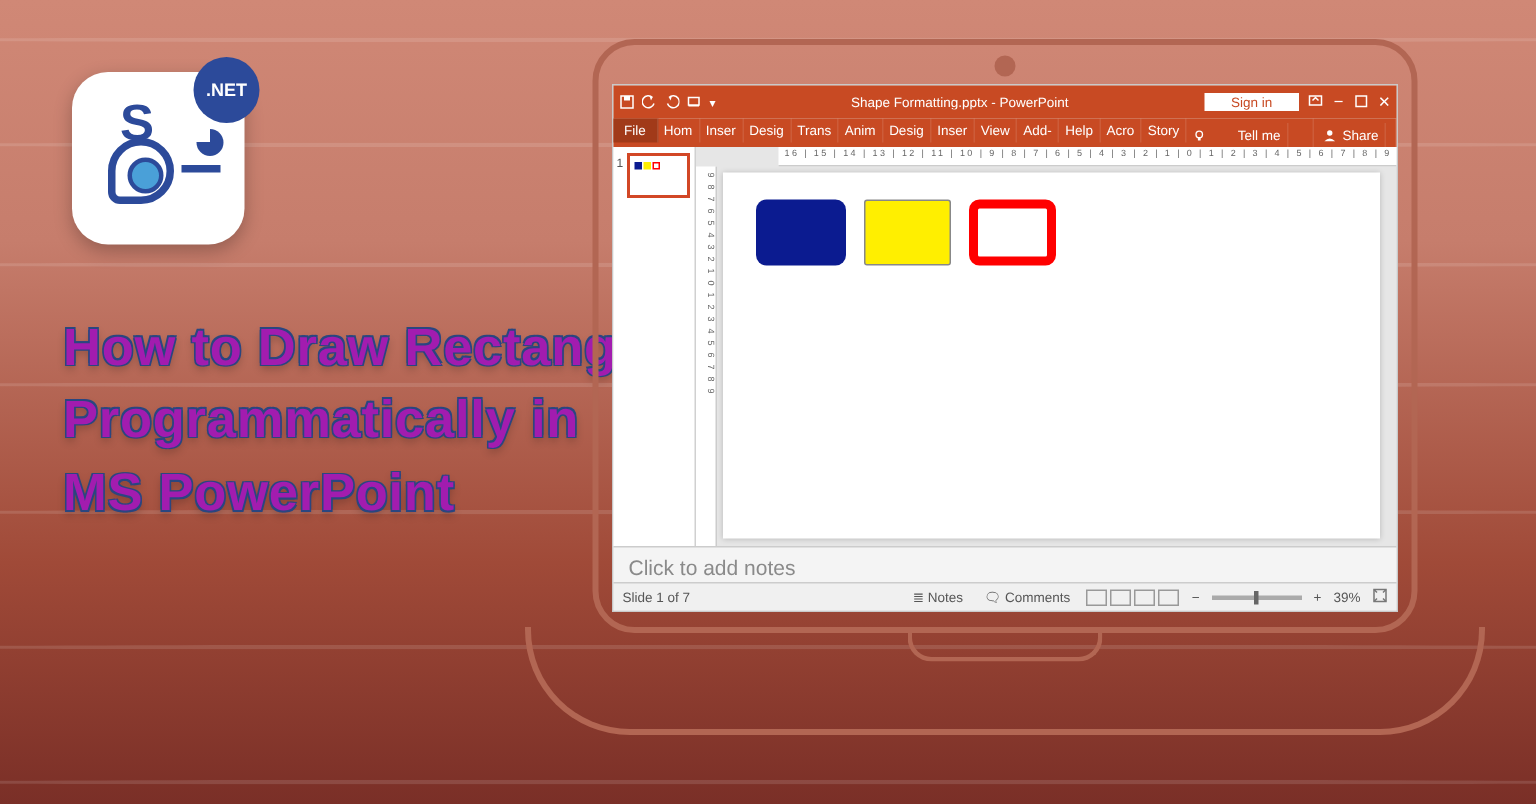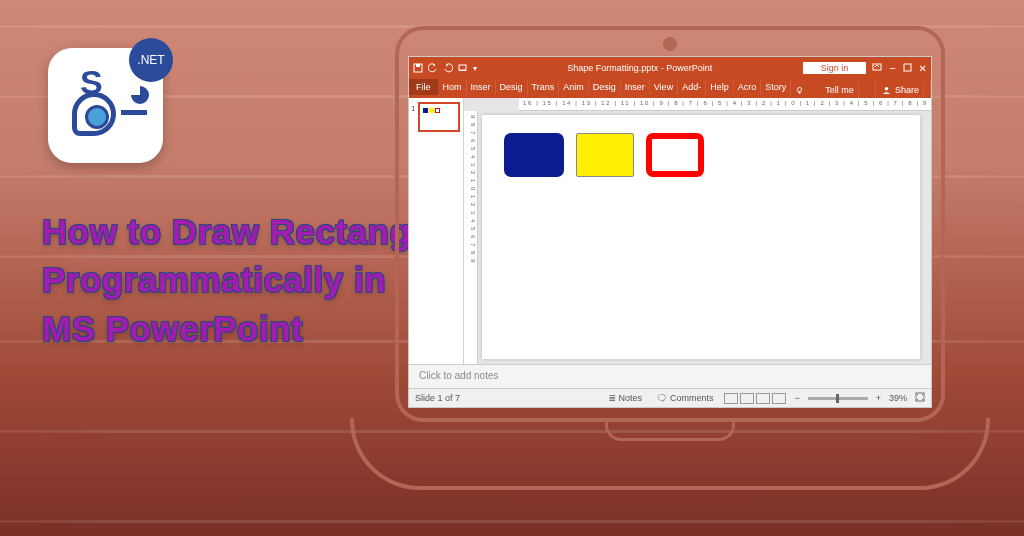--- a/index.html
+++ b/index.html
@@ -4,21 +4,21 @@
 <style>
 *{margin:0;padding:0;box-sizing:border-box;font-family:Arial,Helvetica,sans-serif}
 html,body{width:1024px;height:536px;overflow:hidden}
 body{position:relative;background:linear-gradient(180deg,#d08876 0%,#c67d6c 30%,#a04a38 70%,#7a2f27 100%)}
 .wave{position:absolute;left:-60px;right:-60px;border-top:3px solid rgba(255,255,255,.12);height:0;border-radius:50%/100%}
 
 .w1{top:25px}.w2{top:95px}.w3{top:175px}.w4{top:255px}.w5{top:340px}.w6{top:430px}.w7{top:520px}
 
 
 .logo{position:absolute;left:48px;top:48px;width:115px;height:115px;background:#fff;border-radius:24px;box-shadow:0 4px 12px rgba(0,0,0,.25);display:flex;align-items:center;justify-content:center}
-.net-badge{position:absolute;right:-10px;top:-10px;width:44px;height:44px;border-radius:50%;background:#2c4a9a;color:#fff;font-size:12px;font-weight:normal;display:flex;align-items:center;justify-content:center}
+.net-badge{position:absolute;right:-10px;top:-10px;width:44px;height:44px;border-radius:50%;background:#2c4a9a;color:#fff;font-size:12px;font-weight:bold;display:flex;align-items:center;justify-content:center}
 .logo-inner{position:relative;width:75px;height:75px}
 .logo-s{position:absolute;left:12px;top:-5px;font-size:34px;font-weight:900;color:#2c4a9a}
 .logo-ring{position:absolute;left:4px;top:24px;width:44px;height:44px;border:5px solid #2c4a9a;border-radius:50% 50% 50% 8px}
 .logo-ring::after{content:"";position:absolute;left:8px;top:8px;width:18px;height:18px;background:#4aa0d8;border-radius:50%;border:3px solid #2c4a9a}
 .logo-bar{position:absolute;right:-4px;top:42px;width:26px;height:5px;background:#2c4a9a}
 .logo-pie{position:absolute;right:-6px;top:18px;width:18px;height:18px;border-radius:50%;background:conic-gradient(#2c4a9a 0 75%,transparent 75%)}
 
 
 .title{position:absolute;left:42px;top:208px;font-size:35px;font-weight:700;line-height:1.38;color:#a21caf;text-shadow:-1px -1px 0 #2a4680,1px -1px 0 #2a4680,-1px 1px 0 #2a4680,1px 1px 0 #2a4680,0 3px 6px rgba(0,0,0,.25);letter-spacing:.5px}
 
@@ -52,21 +52,21 @@
 .thumb-mini i{width:5px;height:5px;display:block}
 
 .canvaszone{flex:1;position:relative;padding:13px 0 0 14px}
 .ruler-v{position:absolute;left:0;top:13px;bottom:0;width:14px;background:#fff;border-right:1px solid #ccc;font-size:6px;color:#666;writing-mode:vertical-rl;padding:4px 1px;letter-spacing:1.5px;overflow:hidden;text-orientation:mixed}
 .slide{background:#fff;width:438px;height:244px;margin:4px 0 0 4px;box-shadow:0 0 4px rgba(0,0,0,.2);position:relative}
 .shape{position:absolute;top:18px;height:44px;border-radius:7px}
 .s-blue{left:22px;width:60px;background:#0b1b90}
 .s-yellow{left:94px;width:58px;background:#ffef00;border:1px solid #888;border-radius:2px}
 .s-red{left:164px;width:58px;background:#fff;border:6px solid #ff0000}
 
-.notes{height:24px;background:#f4f4f4;border-top:1px solid #ccc;color:#8a8a8a;font-size:10px;padding:5px 10px}
+.notes{height:24px;background:#f4f4f4;border-top:1px solid #ccc;color:#8a8a8a;font-size:14px;padding:5px 10px}
 .status{height:19px;background:#f0f0f0;border-top:1px solid #ccc;display:flex;align-items:center;font-size:9px;color:#555;padding:0 6px;gap:8px}
 .status .spacer{flex:1}
 .status .btn{padding:1px 3px}
 .views{display:flex;gap:2px}
 .views i{width:14px;height:11px;border:1px solid #999;display:inline-block}
 .zslider{width:60px;height:3px;background:#aaa;position:relative}
 .zslider::before{content:"";position:absolute;left:28px;top:-3px;width:3px;height:9px;background:#666}
 </style>
 </head>
 <body>

